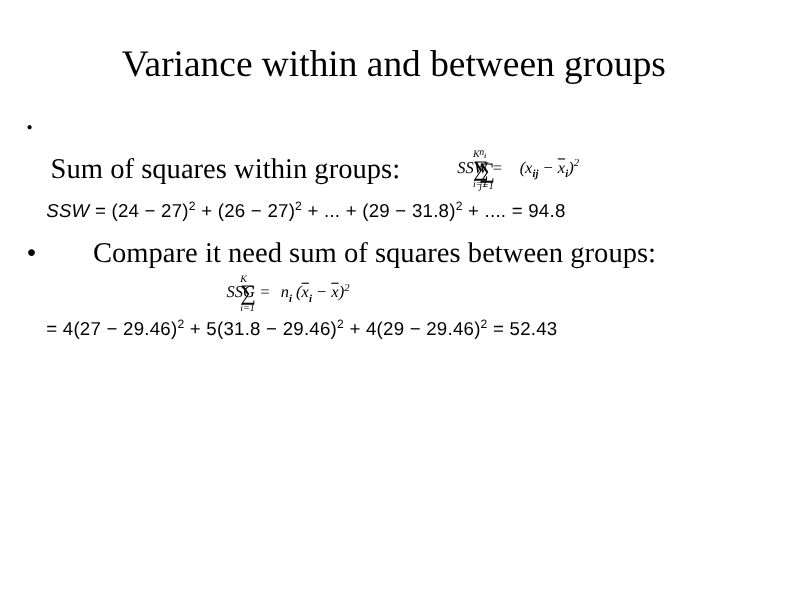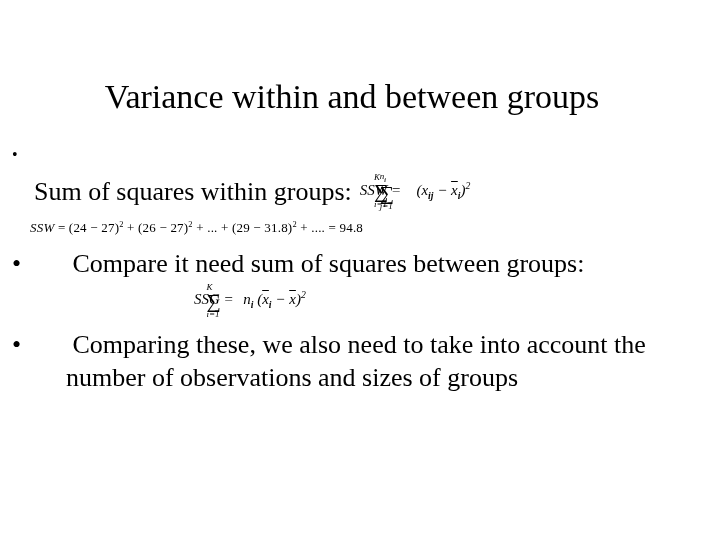--- a/index.html
+++ b/index.html
@@ -6,23 +6,22 @@
     margin: 0;
     padding: 0;
     width: 720px;
     height: 540px;
     background: #ffffff;
     font-family: "Times New Roman", Times, serif;
     color: #000000;
     overflow: hidden;
   }
   .slide {
-    padding: 20px 40px 20px 24px;
+    padding: 20px 40px 20px 36px;
     box-sizing: border-box;
-    margin-top: 38px;
   }
   h1 {
     font-size: 34px;
     font-weight: normal;
     text-align: center;
     margin: 20px 0 30px 0;
   }
   .bullet-row {
     display: flex;
     align-items: flex-start;
@@ -51,22 +50,22 @@
     content: "•";
     display: inline-block;
     width: 22px;
     margin-left: 10px;
   }
   li.bpoint {
     text-indent: -32px;
     padding-left: 42px;
   }
   .eqline {
-    font-size: 13px;
-    font-family: Liberation Serif, serif;
+    font-size: 17px;
+    font-family: Liberation Sans, sans-serif;
     font-style: italic;
     margin: 4px 0 12px 0;
     padding-left: 6px;
     white-space: nowrap;
     letter-spacing: 0.2px;
   }
   .eqline .up {
     font-style: normal;
   }
   .formula-small {
@@ -101,21 +100,21 @@
 </head>
 <body>
 
 <div class="slide">
 
   <h1>Variance within and between groups</h1>
 
   <ul class="clean">
 
     <li class="bpoint">
-      <span class="bullet-row" style="display:inline-flex; align-items:center; width:100%;">
+      <span class="bullet-row" style="display:inline-flex; align-items:center; width:100%;gap:44px;">
         <span class="text">Sum of squares within groups:</span>
         <span class="formula-small" style="margin-left:40px;">
           <span>SSW</span><span class="up"> = </span>
           <span class="sumblock">
             <span class="lim">K</span>
             <span class="sigma">∑</span>
             <span class="lim">i=1</span>
           </span>
           <span class="sumblock">
             <span class="lim"><span>n</span><sub>i</sub></span>
@@ -142,23 +141,20 @@
           <span class="lim">K</span>
           <span class="sigma">∑</span>
           <span class="lim">i=1</span>
         </span>
         <span>n</span><sub>i</sub>
         <span>(<span class="overbar">x</span></span><sub>i</sub><span> − <span class="overbar">x</span>)</span><sup>2</sup>
       </span>
     </li>
   </ul>
 
+  <div class="eqline">
+    <span class="up">= 4(27 − 29.46)</span><sup><span class="up">2</span></sup><span class="up"> + 5(31.8 − 29.46)</span><sup><span class="up">2</span></sup><span class="up"> + 4(29 − 29.46)</span><sup><span class="up">2</span></sup><span class="up"> = 52.43</span>
+  </div>
 
   <div class="gap"></div>
 
-  <ul class="clean">
-
-    <li class="bpoint bullet-full">
-      <span>Comparing these, we also need to take into account the number of observations and sizes of groups</span>
-    </li>
-  </ul>
 
 </div>
 
 </body></html>

